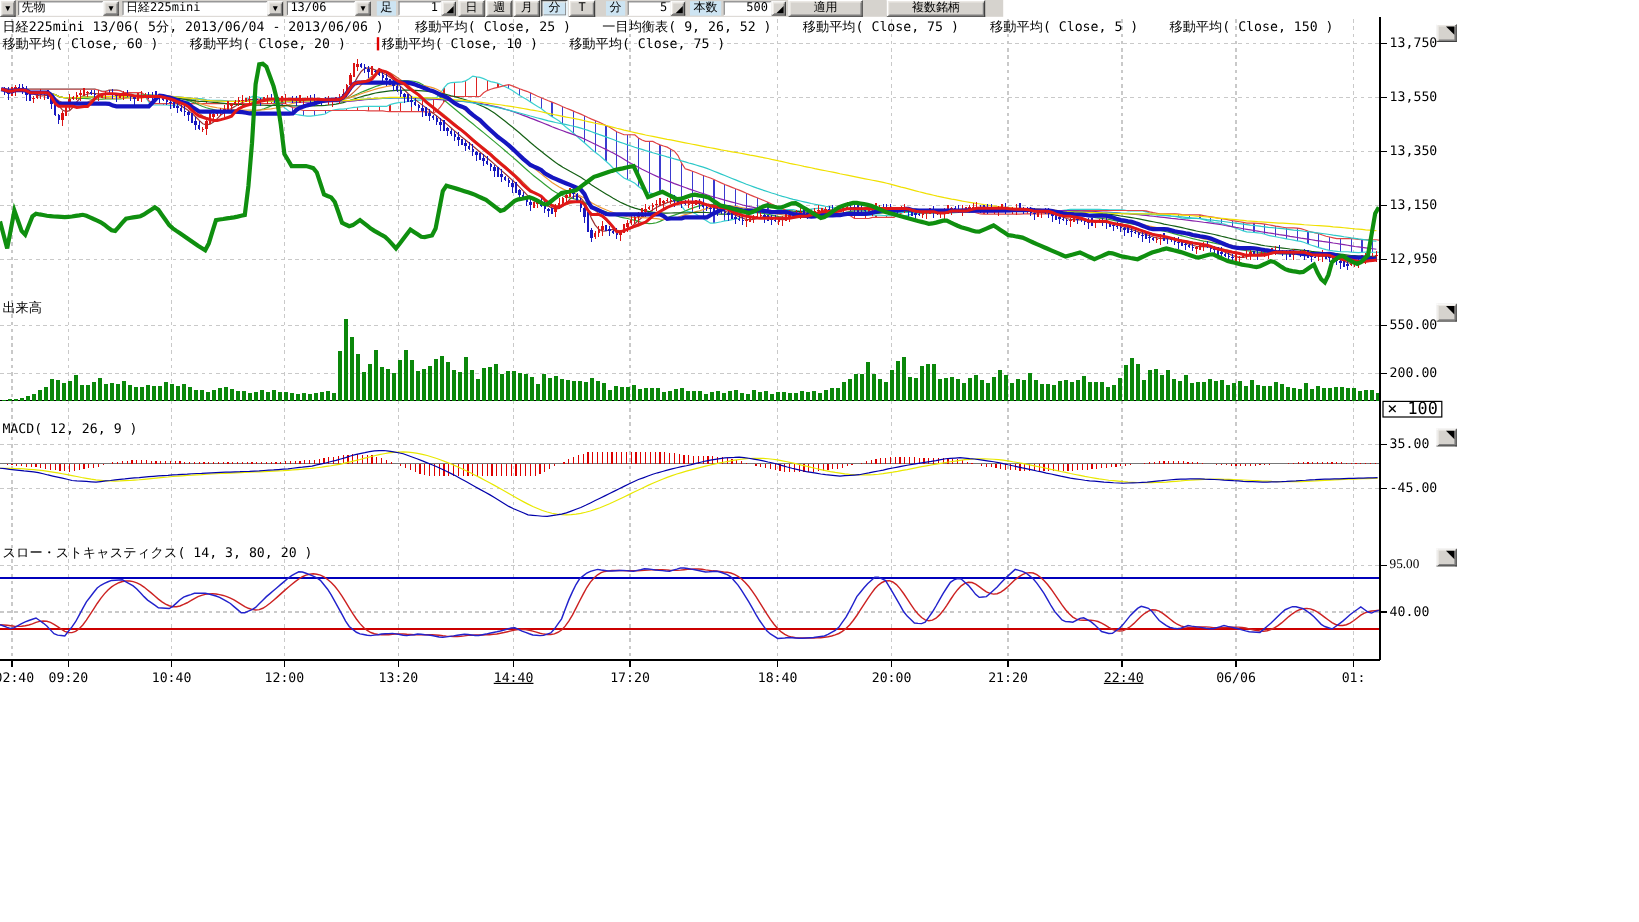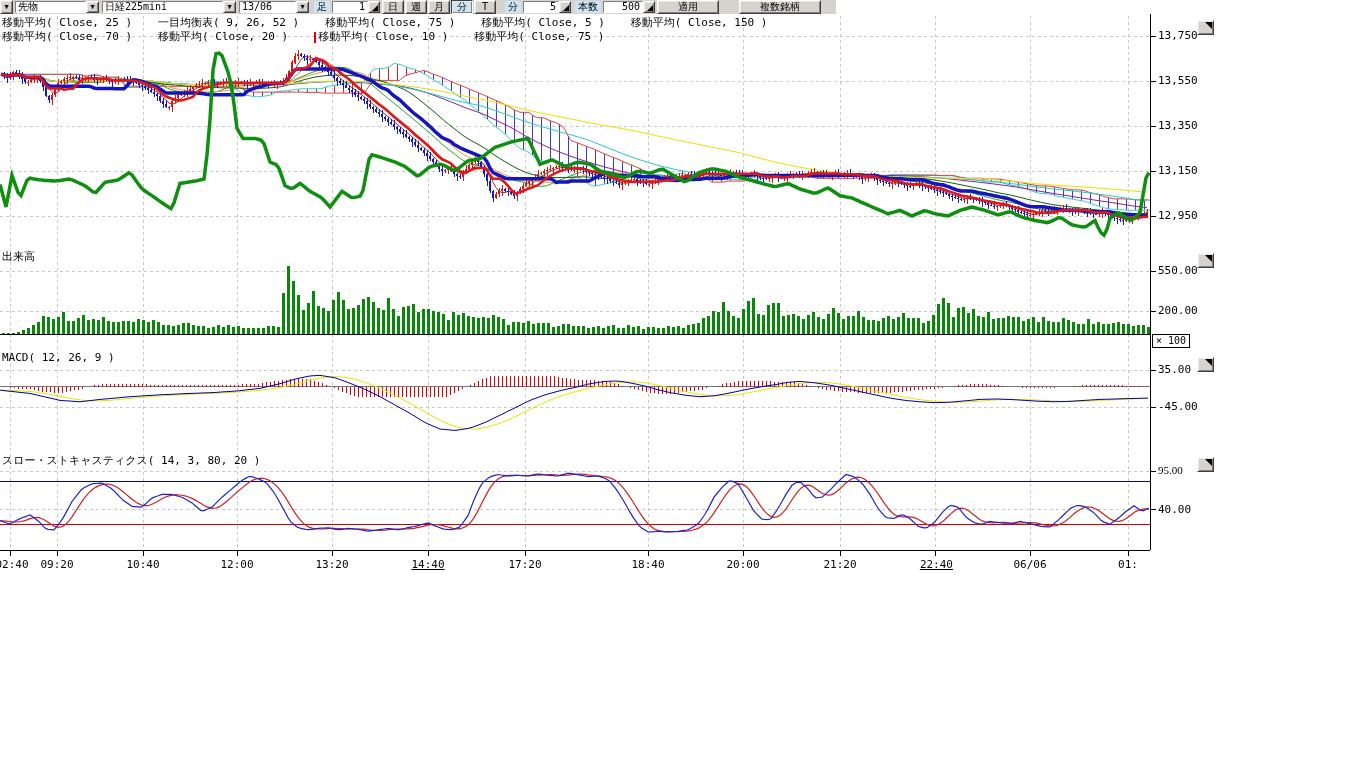--- a/index.html
+++ b/index.html
@@ -27,21 +27,21 @@
   .pushbtn{height:12px;padding:0 20px;font-size:10px;line-height:10px;display:flex;align-items:center;margin-right:2px;}
   
   .ovl{position:absolute;white-space:nowrap;}
   .titleline{position:absolute;left:2px;display:flex;gap:26px;font-size:11px;}
   .redbar{display:inline-block;width:2px;height:11px;background:#e00000;margin-right:2px;vertical-align:middle;}
   .ticklabel{position:absolute;font-size:11px;}
   .collapsebtn{position:absolute;left:1197px;width:13px;height:11px;display:flex;align-items:flex-start;
                justify-content:flex-end;padding:1px;}
   .collapsebtn .tri{width:0;height:0;border-top:7px solid #000;border-left:7px solid transparent;}
   #mult-badge{position:absolute;left:1152px;top:334px;border:1px solid #000;background:#fff;
-              font-size:10px;line-height:12px;padding:0 3px;}
+              font-size:14px;line-height:12px;padding:0 3px;}
 </style>
 </head>
 <body>
 <div id="app">
 
 <div id="toolbar">
   <div class="raised" style="width:11px;height:12px;margin:0 2px 0 0;display:flex;align-items:center;justify-content:center;font-size:7px;">▼</div>
   <div class="combo" style="width:84px;">
     <span class="val">先物</span>
     <span class="raised dropbtn">▼</span>
@@ -1558,28 +1558,29 @@
       <line x1="1150" y1="216" x2="1156" y2="216" stroke="#000000" stroke-width="1" shape-rendering="crispEdges"></line>
       <line x1="1150" y1="271.135" x2="1156" y2="271.135" stroke="#000000" stroke-width="1" shape-rendering="crispEdges"></line>
       <line x1="1150" y1="311.14" x2="1156" y2="311.14" stroke="#000000" stroke-width="1" shape-rendering="crispEdges"></line>
       <line x1="1150" y1="370.3125" x2="1156" y2="370.3125" stroke="#000000" stroke-width="1" shape-rendering="crispEdges"></line>
       <line x1="1150" y1="407.3125" x2="1156" y2="407.3125" stroke="#000000" stroke-width="1" shape-rendering="crispEdges"></line>
       <line x1="1150" y1="471" x2="1156" y2="471" stroke="#000000" stroke-width="1" shape-rendering="crispEdges"></line>
       <line x1="1150" y1="509.99995" x2="1156" y2="509.99995" stroke="#000000" stroke-width="1" shape-rendering="crispEdges"></line>
     </svg>
 
 <div class="titleline" style="top:15px;">
+  <span>日経225mini 13/06( 5分, 2013/06/04 - 2013/06/06 )</span>
   <span>移動平均( Close, 25 )</span>
   <span>一目均衡表( 9, 26, 52 )</span>
   <span>移動平均( Close, 75 )</span>
   <span>移動平均( Close, 5 )</span>
   <span>移動平均( Close, 150 )</span>
 </div>
 <div class="titleline" style="top:29px;">
-  <span>移動平均( Close, 70 )</span>
+  <span>移動平均( Close, 60 )</span>
   <span>移動平均( Close, 20 )</span>
   <span><span class="redbar"></span><span>移動平均( Close, 10 )</span></span>
   <span>移動平均( Close, 75 )</span>
 </div>
 
 <div class="ovl" style="left:2px;top:249px;">出来高</div>
 <div class="ovl" style="left:2px;top:351px;">MACD( 12, 26, 9 )</div>
 <div class="ovl" style="left:2px;top:453px;">スロー・ストキャスティクス( 14, 3, 80, 20 )</div>
 <div id="mult-badge">× 100</div>
 

